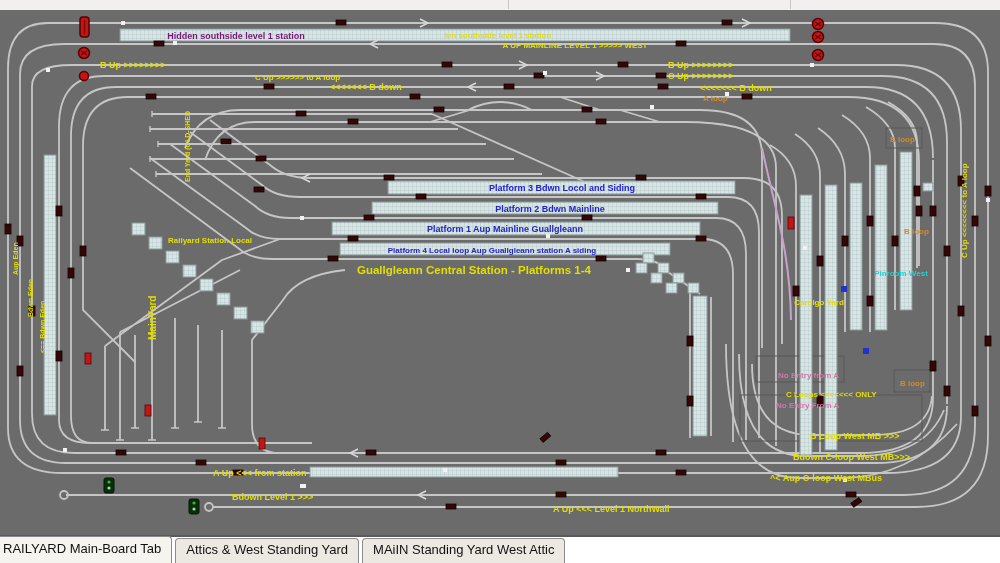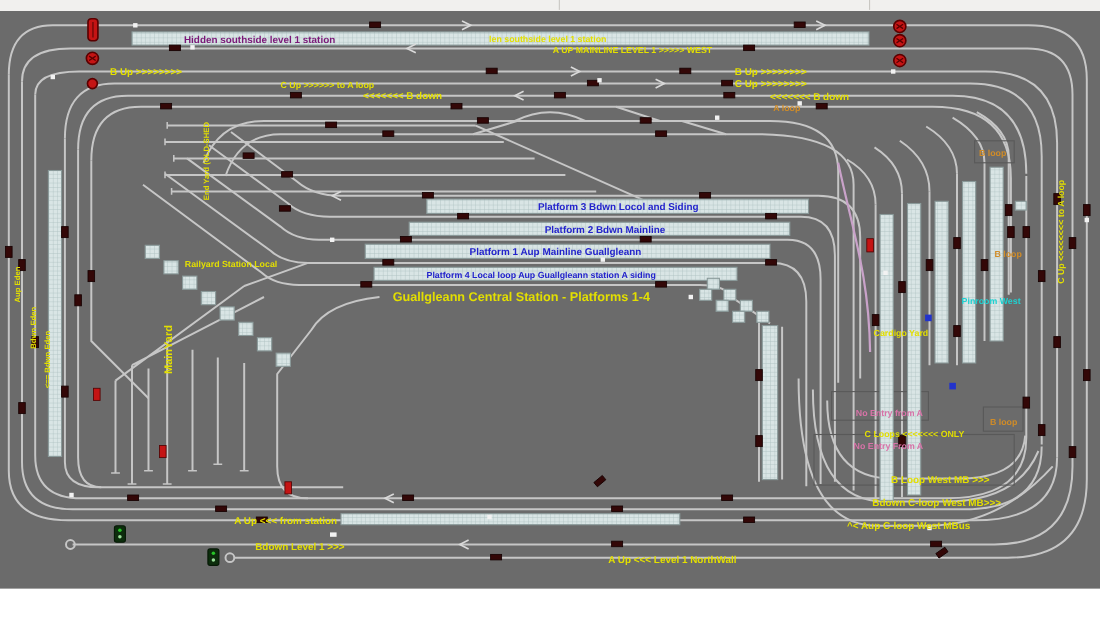--- a/index.html
+++ b/index.html
@@ -300,13 +300,18 @@
       <text x="810" y="429" fill="#e3df00">B Loop West MB &gt;&gt;&gt;</text>
       <text x="793" y="450" fill="#e3df00">Bdown C-loop West MB&gt;&gt;&gt;</text>
       <text x="770" y="471" fill="#e3df00">^&lt; Aup C-loop West MBus</text>
       <text x="213" y="466" fill="#e3df00">A Up &lt;&lt;&lt; from station</text>
       <text x="232" y="490" fill="#e3df00">Bdown Level 1 &gt;&gt;&gt;</text>
       <text x="553" y="502" fill="#e3df00">A Up &lt;&lt;&lt; Level 1 NorthWall</text>
     </g>
   </svg>
   </div>
 
+  <div class="tabbar">
+    <div class="tab active">RAILYARD Main-Board Tab</div>
+    <div class="tab">Attics &amp; West Standing Yard</div>
+    <div class="tab">MAiIN Standing Yard West Attic</div>
+  </div>
 </div>
 
 </body></html>

